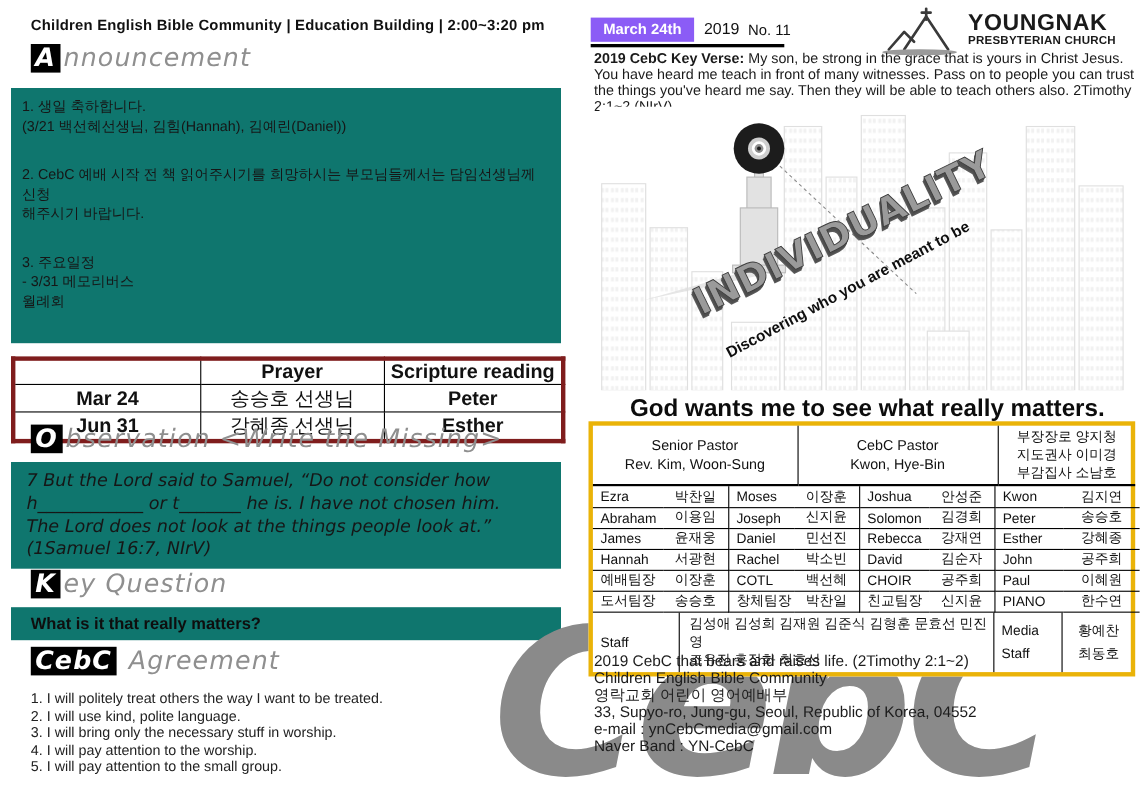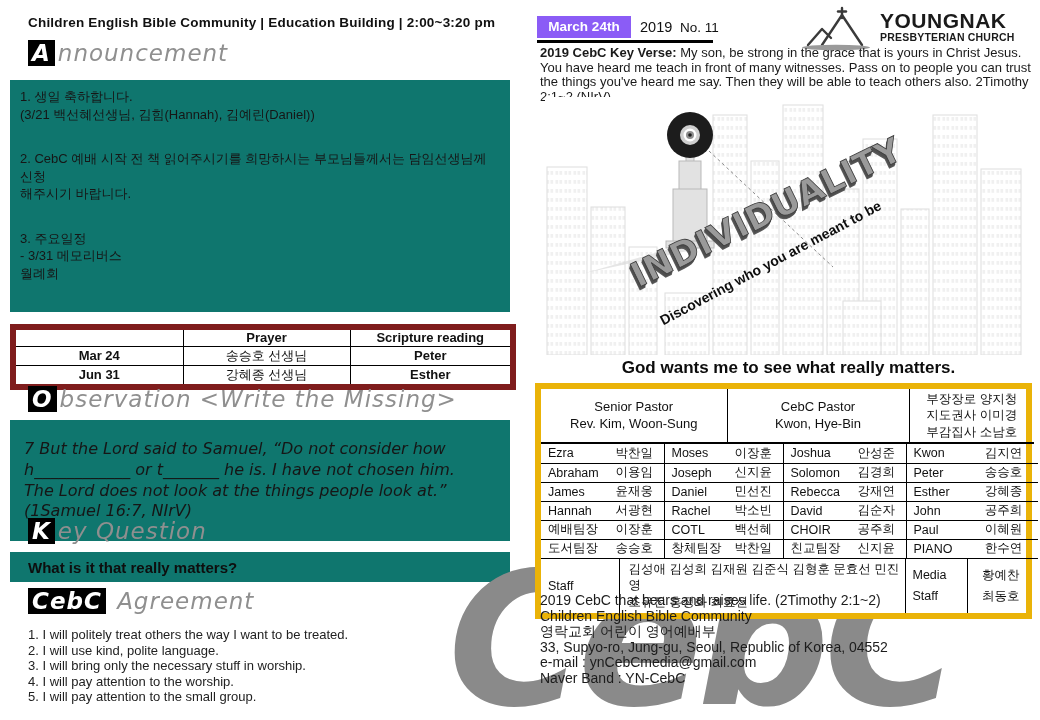--- a/index.html
+++ b/index.html
@@ -13,26 +13,26 @@
   .hx{position:absolute;left:28px;font-family:"DejaVu Sans",sans-serif;font-style:italic;
       font-size:23px;color:#8f8f8f;letter-spacing:1px;white-space:nowrap}
   .hx .init{display:inline-block;background:#000;color:#fff;font-weight:bold;padding:0 4px;margin-right:3px}
   .hx-announce{top:40px}.hx-observe{top:386px}.hx-key{top:518px}.hx-agree{top:588px}
 
   .graybox{position:absolute;left:10px;width:500px;background:#0f766e}
   .announce-box{top:80px;height:232px;padding:8px 10px;font-size:13px;line-height:1.35;color:#161616}
   .ann-item{white-space:pre-line;margin-bottom:27px}
 
   .sched{position:absolute;left:10px;top:324px;width:500px;border-collapse:collapse;
-         table-layout:fixed;font-size:13px;text-align:center;border:6px solid #7f1d1d}
+         table-layout:fixed;font-size:18px;text-align:center;border:4px solid #7f1d1d}
   .sched th,.sched td{border:1.5px solid #000;height:19px;padding:0;vertical-align:middle}
   .sched th{font-weight:bold}
   .sched .b{font-weight:bold}
 
-  .verse-box{top:420px;padding:19px 14px;font-family:"DejaVu Sans",sans-serif;font-style:italic;
+  .verse-box{top:420px;padding:7px 14px;font-family:"DejaVu Sans",sans-serif;font-style:italic;
              font-size:16px;line-height:1.3;white-space:pre-line;color:#161616}
   .kq-box{top:552px;height:30px;padding:7px 0 0 18px;font-weight:bold;font-size:15px;color:#0e0e0e}
 
   .agree-list{position:absolute;left:28px;top:628px;font-size:13px;line-height:1.08;color:#222}
   .agree-list p{margin-bottom:1.5px}
 
   
   .date-badge{position:absolute;left:537px;top:16px;width:94px;height:22px;background:#8b5cf6;color:#fff;
               font-weight:bold;font-size:13.5px;text-align:center;line-height:22px}
   .year{position:absolute;left:640px;top:19px;font-weight:normal;font-size:14.5px}
@@ -48,24 +48,24 @@
 
   
   .poster{position:absolute;left:545px;top:97px;width:490px;height:258px;background:#fff;overflow:hidden}
   .poster svg{position:absolute;left:0;top:0}
   .poster-title{position:absolute;left:88px;top:160px;transform:rotate(-26deg);transform-origin:0 50%;
       font-family:"DejaVu Sans",sans-serif;font-size:34px;font-weight:bold;letter-spacing:1px;color:#9a9a9a;
       -webkit-text-stroke:.8px #3c3c3c;
       text-shadow:-1px 1px 0 #4f4f4f,-2px 2px 0 #4f4f4f,-3px 3px 0 #5a5a5a;white-space:nowrap}
   .poster-sub{position:absolute;left:116px;top:216px;transform:rotate(-28deg);transform-origin:0 50%;
       font-size:14px;font-weight:bold;color:#0e0e0e;white-space:nowrap}
-  .tagline{position:absolute;left:540px;top:358px;width:497px;text-align:center;font-weight:bold;font-size:17px;color:#0c0c0c}
-
-  
-  .staff-wrap{position:absolute;left:535px;top:383px;width:497px;border:6px solid #eab308;background:#fff;z-index:2}
+  .tagline{position:absolute;left:540px;top:358px;width:497px;text-align:center;font-weight:bold;font-size:22px;color:#0c0c0c}
+
+  
+  .staff-wrap{position:absolute;left:535px;top:383px;width:497px;border:4px solid #eab308;background:#fff;z-index:2}
   .staff-wrap table{width:100%;border-collapse:collapse;table-layout:fixed}
   .tA td{border:1px solid #000;border-top:none;border-bottom:2px solid #000;text-align:center;
          font-size:13px;line-height:1.3;white-space:pre-line;height:54px;vertical-align:middle}
   .tA td:first-child{border-left:none}.tA td:last-child{border-right:none;font-size:12.5px}
   .tB td{border:1px solid #000;font-size:12.5px;height:19px;vertical-align:middle}
   .tB tr:first-child td{border-top:none}
   .tB td:first-child{border-left:none}.tB td:last-child{border-right:none}
   .tB .en{text-align:left;padding-left:7px;border-right:none}
   .tB .ko{text-align:center;border-left:none}
   .tC td{border:1px solid #000;border-top:none;border-bottom:none;font-size:12.5px;vertical-align:middle}

